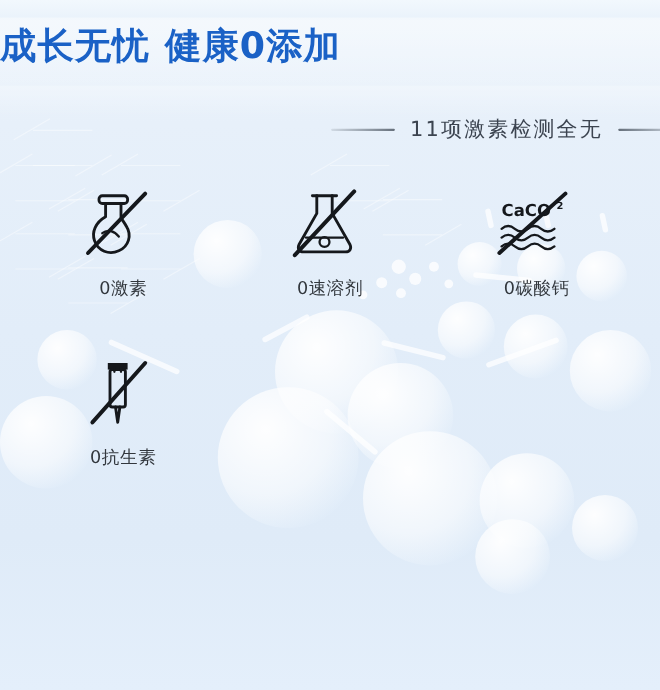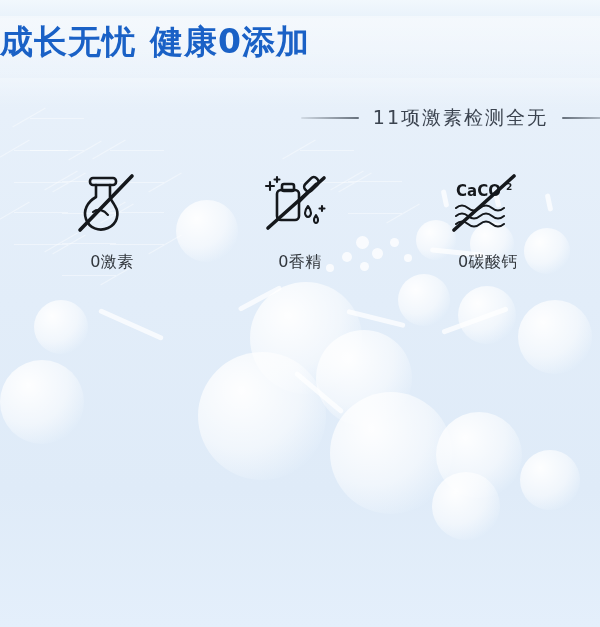--- a/index.html
+++ b/index.html
@@ -238,52 +238,59 @@
           <rect class="st" x="20" y="10" width="26" height="7" rx="3"></rect>
           <path class="st" d="M26 17 L26 29 C17 34 13 43 16 51 C19 60 29 64 38 60 C47 56 50 46 45 38 C43 34 40 31 40 29 L40 17"></path>
           <path class="st-thin" d="M23 44 C28 40 34 42 38 47"></path>
           <line class="slash" x1="10" y1="62" x2="62" y2="8"></line>
         </svg>
       </div>
       <div class="cell-label">0激素</div>
     </div>
 
 
-
-    <div class="cell">
-      <div class="icon-box">
-        <svg width="80" height="70" viewBox="0 0 80 70">
-          <rect class="st" x="19" y="22" width="22" height="30" rx="4"></rect>
-          <rect class="st" x="24" y="16" width="12" height="7" rx="2"></rect>
-          <path class="st" d="M46 28 L58 16"></path>
-          <rect class="st" x="45" y="12" width="16" height="9" rx="4" transform="rotate(-45 53 16)"></rect>
-          <path class="st" d="M41 34 L52 23"></path>
-          <path class="st-thin" d="M47 45 C47 42 50 38 50 38 C50 38 53 42 53 45 C53 47 51.5 49 50 49 C48.5 49 47 47 47 45 Z"></path>
-          <path class="st-thin" d="M56 52 C56 50 58 47 58 47 C58 47 60 50 60 52 C60 53.5 59 55 58 55 C57 55 56 53.5 56 52 Z"></path>
-          <path class="st-thin" d="M12 14 L12 22 M8 18 L16 18"></path>
-          <path class="st-thin" d="M19 9 L19 14 M16.5 11.5 L21.5 11.5"></path>
-          <path class="st-thin" d="M64 38 L64 43 M61.5 40.5 L66.5 40.5"></path>
-          <line class="slash" x1="10" y1="60" x2="66" y2="10"></line>
-        </svg>
-      </div>
-      <div class="cell-label">0香精</div>
-    </div>
+    <div class="cell">
+      <div class="icon-box">
+        <svg width="74" height="70" viewBox="0 0 74 70">
+          <line class="st" x1="26" y1="10" x2="48" y2="10"></line>
+          <path class="st" d="M30 10 L30 26 L14 54 C12 58 14 61 18 61 L56 61 C60 61 62 58 60 54 L44 26 L44 10"></path>
+          <path class="st-thin" d="M20 48 L54 48"></path>
+          <circle class="st-thin" cx="37" cy="52" r="4.5"></circle>
+          <line class="slash" x1="10" y1="64" x2="64" y2="6"></line>
+        </svg>
+      </div>
+      <div class="cell-label">0速溶剂</div>
+    </div>
+
 
     <div class="cell">
       <div class="icon-box">
         <svg width="86" height="70" viewBox="0 0 86 70">
           <text class="caco" x="10" y="28">CaCO</text>
           <text class="caco-sup" x="60" y="22">2</text>
           <path class="st-thin" d="M10 40 q6 -5 12 0 t12 0 t12 0 t12 0"></path>
           <path class="st-thin" d="M10 48 q6 -5 12 0 t12 0 t12 0 t12 0"></path>
           <path class="st-thin" d="M10 56 q6 -5 12 0 t12 0 t12 0 t12 0"></path>
           <line class="slash" x1="8" y1="62" x2="68" y2="8"></line>
         </svg>
       </div>
       <div class="cell-label">0碳酸钙</div>
     </div>
 
 
 
 
+    <div class="cell">
+      <div class="icon-box">
+        <svg width="74" height="70" viewBox="0 0 74 70">
+          <path class="fillblk" d="M28 8 L46 8 L46 14 L28 14 Z"></path>
+          <rect class="st" x="30" y="14" width="14" height="34" rx="2"></rect>
+          <path class="st" d="M35 48 L37 62 L39 48"></path>
+          <line class="st-thin" x1="34" y1="12" x2="34" y2="16"></line>
+          <line class="st-thin" x1="40" y1="12" x2="40" y2="16"></line>
+          <line class="slash" x1="14" y1="62" x2="62" y2="8"></line>
+        </svg>
+      </div>
+      <div class="cell-label">0抗生素</div>
+    </div>
 
   </div>
 </div>
 
 </body></html>

